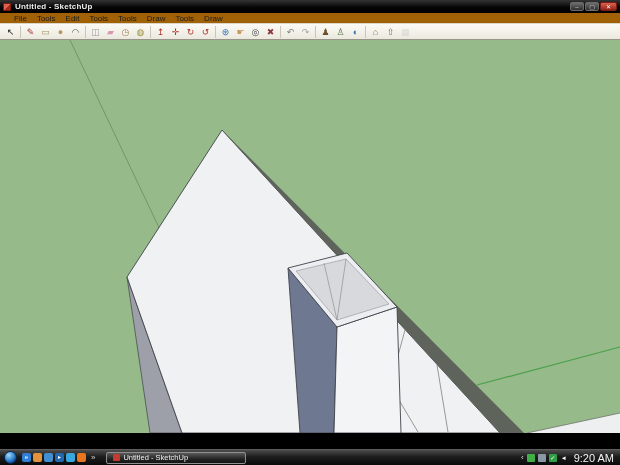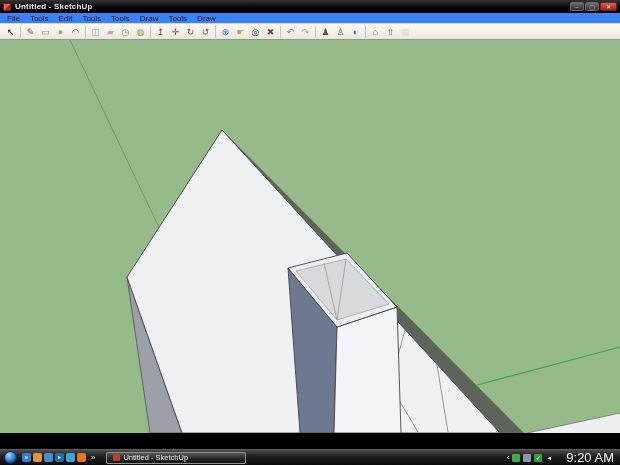--- a/index.html
+++ b/index.html
@@ -8,21 +8,21 @@
 
   
   .titlebar{position:absolute;left:0;top:0;width:620px;height:13px;background:linear-gradient(#343434,#060606 55%,#000);display:flex;align-items:center;padding:0 3px;box-sizing:border-box}
   .app-icon{width:8px;height:8px;background:linear-gradient(135deg,#e0604e 0 55%,#a92a1d 55%);border:1px solid #7e1d12;border-radius:1px;margin-right:4px;box-sizing:border-box}
   .title{color:#ececec;font-size:8px;line-height:13px;font-weight:bold;letter-spacing:.2px;white-space:nowrap}
   .controls{margin-left:auto;display:flex;gap:1px}
   .tb-btn{width:14px;height:9px;border-radius:2px;font-size:6px;line-height:8px;text-align:center;color:#ddd;border:1px solid #6a6a6a;box-sizing:border-box;background:linear-gradient(#6e6e6e,#2e2e2e)}
   .tb-btn.close{width:17px;background:linear-gradient(#e0614f,#8e2317);border-color:#7e1d12;color:#fff}
 
   
-  .menubar{position:absolute;top:13px;left:0;width:620px;height:11px;background:#3b82f6;border-bottom:1px solid #dbd8cb;display:flex;align-items:center;padding-left:2px;box-sizing:border-box}
+  .menubar{position:absolute;top:13px;left:0;width:620px;height:11px;background:#a16207;border-bottom:1px solid #dbd8cb;display:flex;align-items:center;padding-left:9px;box-sizing:border-box}
   .menu-item{font-size:8px;color:#1c1c1c;padding:0 5px;line-height:11px}
 
   
   .toolbar{position:absolute;top:24px;left:0;width:620px;height:16px;background:linear-gradient(#fbfaf6,#ecead f0);background:linear-gradient(#fbfaf6,#ecead e);background:linear-gradient(#fbfaf6,#ebe9de);border-bottom:1px solid #98958a;display:flex;align-items:center;padding-left:3px;box-sizing:border-box}
   .tool-btn{width:15px;height:14px;font-size:9px;line-height:14px;text-align:center;cursor:default}
   .tool-btn.disabled{opacity:.4}
   .tool-sep{width:1px;height:12px;background:#c9c6b8;margin:0 2px}
 
   
   .viewport{position:absolute;top:40px;left:0;width:620px;height:393px}
@@ -43,21 +43,21 @@
   #quickLaunch{display:flex;align-items:center;gap:2px}
   .ql-icon{width:9px;height:9px;border-radius:2px;font-size:6px;line-height:9px;text-align:center;color:#fff;flex:none}
   .overflow{color:#cfcfcf;font-size:8px;margin:0 3px}
   .taskbtn{height:12px;display:flex;align-items:center;gap:3px;padding:0 6px;border:1px solid #8f8f8f;border-radius:2px;background:linear-gradient(#5a5a5a,#232323 60%,#151515);margin-left:6px;width:140px;box-sizing:border-box;flex:none}
   .task-icon{width:7px;height:7px;background:#c23b2e;border-radius:1px;flex:none}
   .task-label{color:#f0f0f0;font-size:7.5px;white-space:nowrap}
   .tray{margin-left:auto;display:flex;align-items:center;gap:3px}
   #trayIcons{display:flex;align-items:center;gap:3px}
   .tray-chevron{color:#ddd;font-size:8px}
   .tray-icon{width:8px;height:8px;border-radius:1px;font-size:6px;line-height:8px;text-align:center;color:#fff}
-  .clock{color:#f2f2f2;font-size:13px;margin-left:10px;padding-right:2px;white-space:nowrap}
+  .clock{color:#f2f2f2;font-size:11px;margin-left:3px;padding-right:2px;white-space:nowrap}
 </style>
 </head>
 <body>
 
 <div class="screen">
 
   <div class="titlebar">
     <span class="app-icon"></span>
     <span class="title">Untitled - SketchUp</span>
     <span class="controls">

